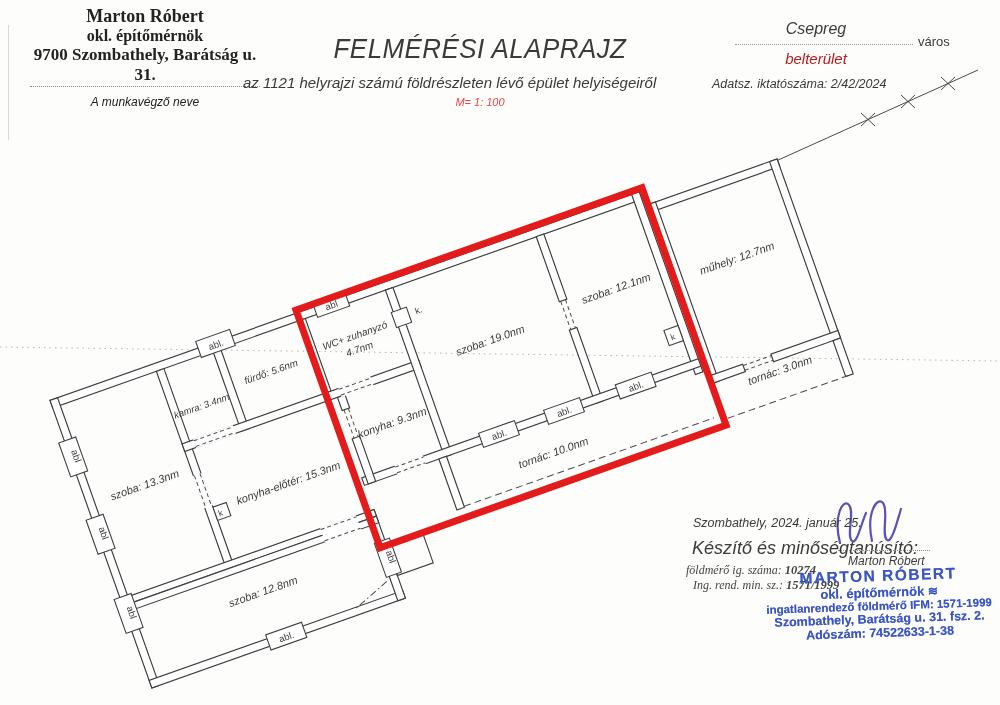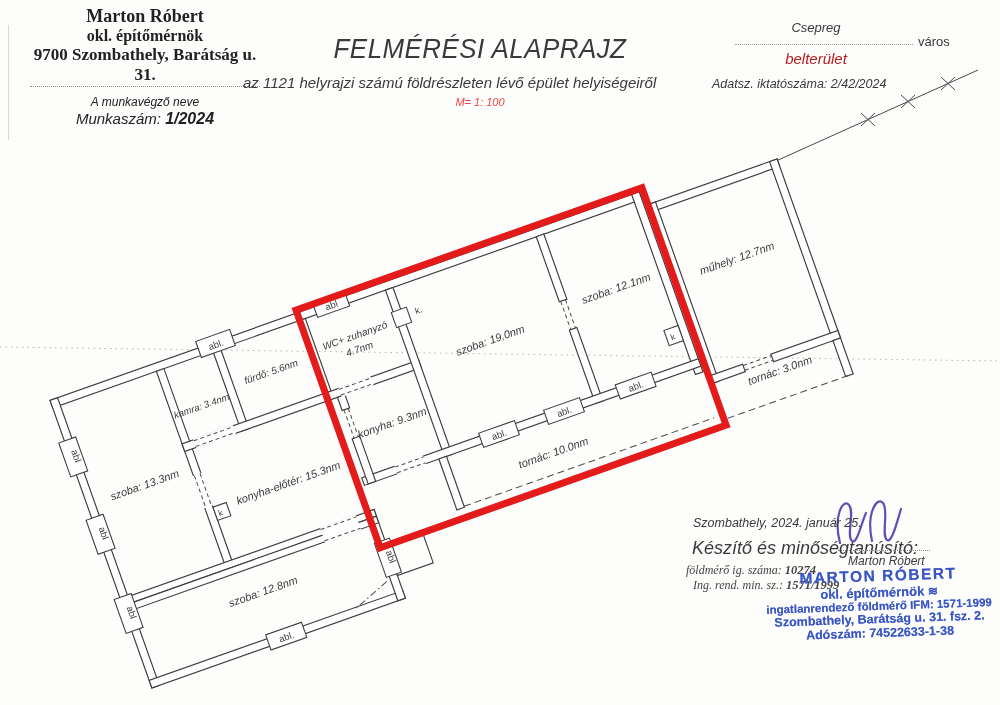--- a/index.html
+++ b/index.html
@@ -12,21 +12,21 @@
   .surveyor .l2{font-size:16px;font-weight:bold;}
   .surveyor .l3{font-size:17px;font-weight:bold;border-bottom:1px dotted #888;padding-bottom:1px;}
   .surveyor .l4{font-size:12px;font-style:italic;font-family:"Liberation Sans",sans-serif;margin-top:8px;}
   .surveyor .l5{font-size:15px;font-style:italic;font-family:"Liberation Sans",sans-serif;margin-top:1px;}
   .surveyor .l5 b{font-size:16px;}
   .main-title{left:290px;top:34px;width:380px;text-align:center;font-size:27px;font-style:italic;
               letter-spacing:.5px;color:#3a3a3a;transform:scaleX(.96);}
   .subtitle{left:243px;top:74px;width:470px;font-size:15px;font-style:italic;color:#3a3a3a;}
   .datareg{left:712px;top:77px;font-size:12.5px;font-style:italic;color:#3a3a3a;}
   .scale{left:380px;top:96px;width:200px;text-align:center;font-size:11px;font-style:italic;color:#ef4444;}
-  .city{left:736px;top:20px;width:160px;text-align:center;font-size:13px;font-style:italic;color:#3a3a3a;}
+  .city{left:736px;top:20px;width:160px;text-align:center;font-size:16px;font-style:italic;color:#3a3a3a;}
   .city-line{left:735px;top:44px;width:178px;border-bottom:1.5px dotted #999;height:0;}
   .city-type{left:918px;top:34px;font-size:13px;color:#3a3a3a;}
   .area-type{left:736px;top:50px;width:160px;text-align:center;font-size:15px;font-style:italic;color:#b91c1c;}
   .edge-artifact{left:8px;top:25px;width:1px;height:115px;background:#d8d8d4;}
   
   .f-it{font-style:italic;color:#3a3a3a;}
   .place-date{left:693px;top:516px;font-size:12.5px;}
   .certifier{left:692px;top:538px;font-size:18px;}
   .cert-dots{left:838px;top:550px;width:92px;border-bottom:1.5px dotted #888;height:0;}
   .signatory{left:848px;top:554px;font-size:12px;}
@@ -221,24 +221,20 @@
   </g>
 </svg>
 
 <div class="abs edge-artifact"></div>
 
 <div class="abs surveyor">
   <div class="l1">Marton Róbert</div>
   <div class="l2">okl. építőmérnök</div>
   <div class="l3">9700 Szombathely, Barátság u. 31.</div>
   <div class="l4">A munkavégző neve</div>
-  <div class="l5">
-    <span>Munkaszám:</span>
-    <b>1/2024</b>
-  </div>
 </div>
 
 <div class="abs main-title">FELMÉRÉSI ALAPRAJZ</div>
 <div class="abs subtitle">az 1121 helyrajzi számú földrészleten lévő épület helyiségeiről</div>
 <div class="abs datareg">Adatsz. iktatószáma: 2/42/2024</div>
 <div class="abs scale">M= 1: 100</div>
 
 <div class="abs city">Csepreg</div>
 <div class="abs city-line"></div>
 <div class="abs city-type">város</div>

